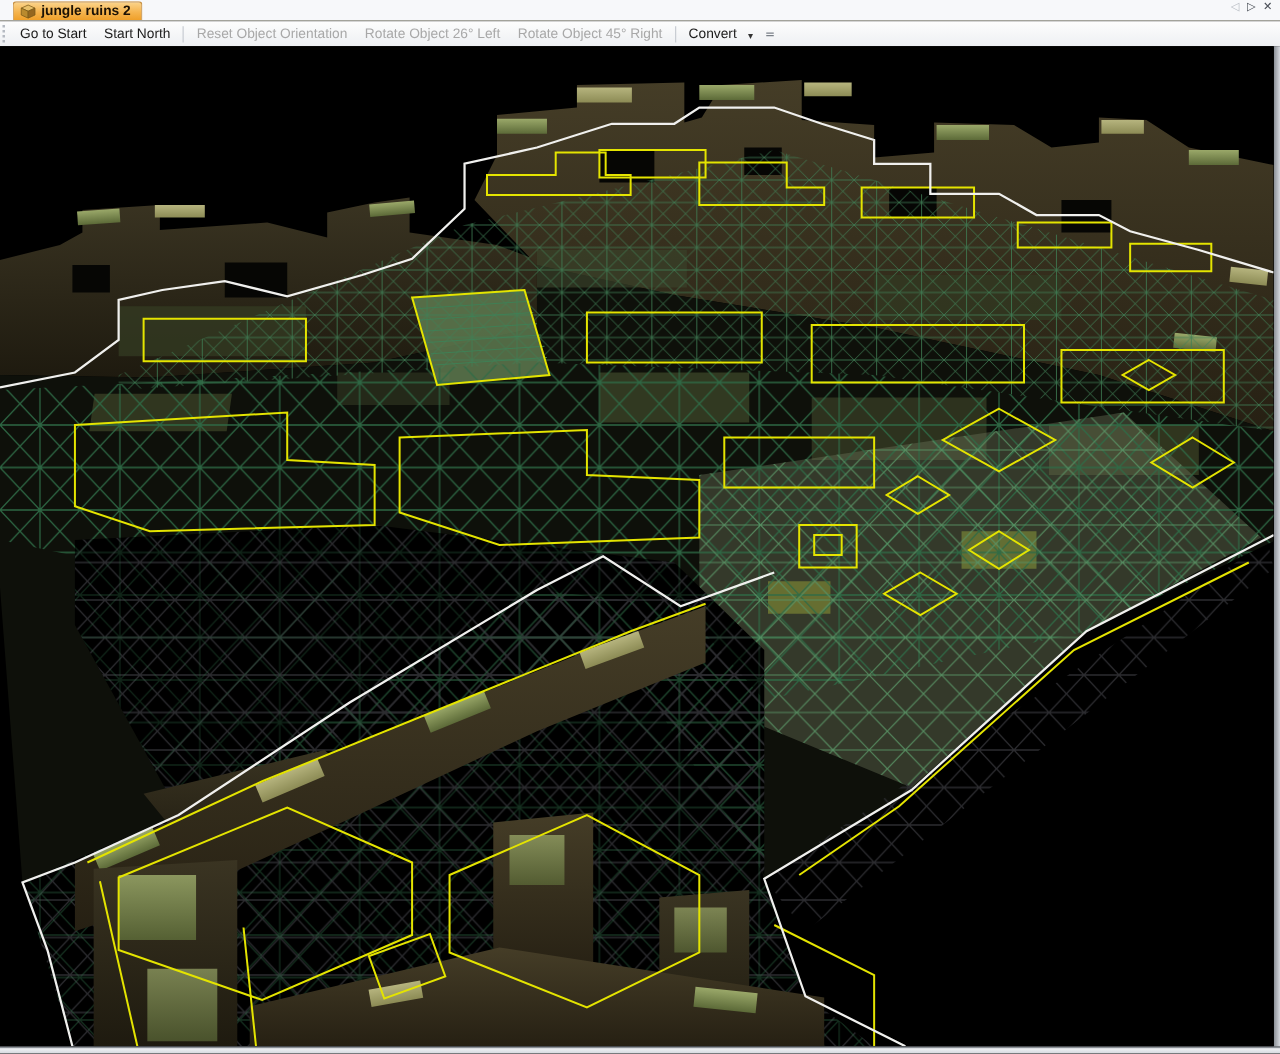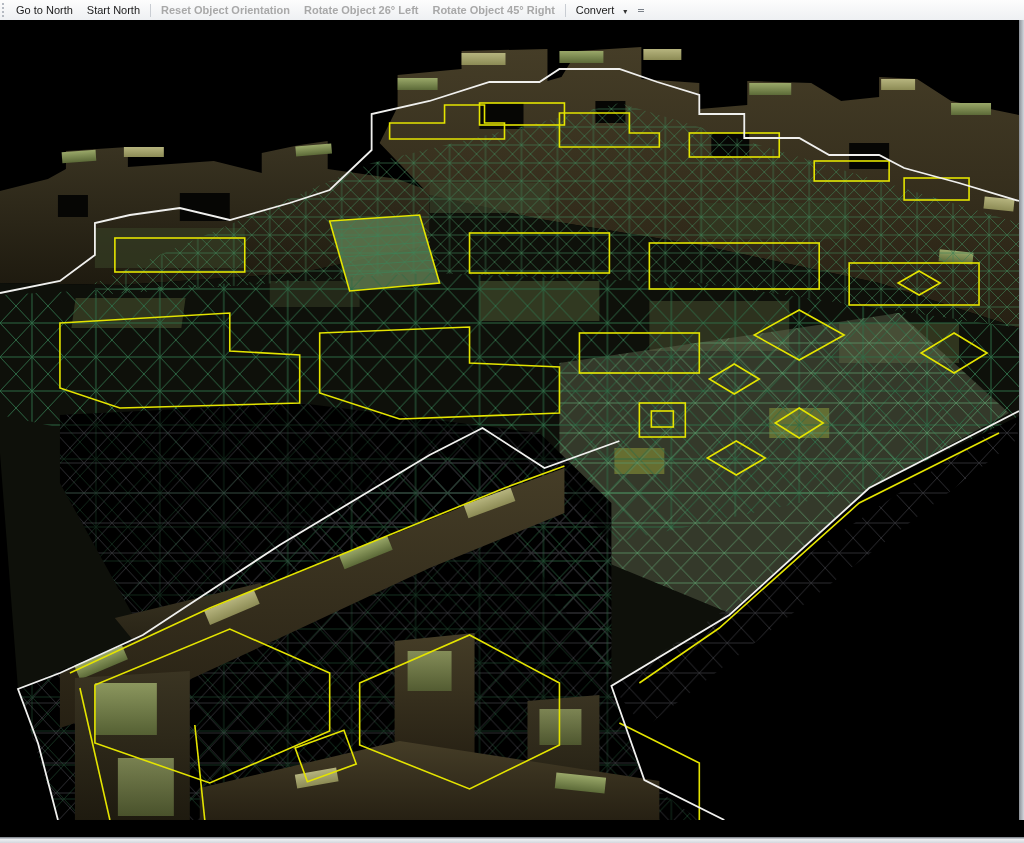--- a/index.html
+++ b/index.html
@@ -30,44 +30,59 @@
     font-size:9px;line-height:1;}
   .tabnav .dim{color:#b9bdc4;}
   .tabnav .dark{color:#4a4f57;}
   .tabnav span{cursor:default;}
 
   
   .toolbar{height:20px;background:linear-gradient(to bottom,var(--toolbar-bg-top),var(--toolbar-bg-bottom));
     display:flex;align-items:center;font-size:11px;color:var(--text);position:relative;}
   .tb-grip{width:5px;height:14px;margin:0 2px 0 2px;border-left:2px dotted #b5bac2;}
   .tb-item{padding:0 7px;white-space:nowrap;line-height:20px;}
-  .tb-item.disabled{color:var(--text-disabled);font-weight:bold;}
+  .tb-item.disabled{color:var(--text-disabled);}
   .tb-sep{width:1px;height:13px;background:#c9cdd3;margin:0 3px;}
   .tb-dropdown{display:flex;align-items:flex-end;gap:9px;padding:0 7px;}
   .tb-arrow{font-size:8px;color:#333;}
   .tb-overflow{width:10px;height:14px;margin-left:2px;display:flex;flex-direction:column;
     align-items:center;justify-content:center;gap:1px;}
   .tb-overflow i{display:block;width:6px;height:1px;background:#7a8088;}
 
   
   .stage{position:relative;flex:1;display:flex;}
   .viewport{position:relative;width:1019px;height:800px;background:var(--viewport-bg);overflow:hidden;}
   .viewport svg{display:block;width:100%;height:100%;}
   .frame-right{width:5px;height:800px;background:linear-gradient(to right,var(--frame-line),var(--frame-bg));}
   .frame-bottom{height:6px;background:linear-gradient(to bottom,var(--frame-line) 0,var(--frame-line) 1px,#eef0f3 2px,var(--frame-bg) 100%);}
 </style>
 </head>
 <body>
 
 <div class="window">
 
+  <div class="tabstrip">
+    <div class="tab">
+      <svg class="tab-icon" viewBox="0 0 13 12">
+        <polygon points="1,3.5 6.5,1 12,3.5 6.5,6" fill="#e8c06a" stroke="#7a5a18" stroke-width="0.6"></polygon>
+        <polygon points="1,3.5 6.5,6 6.5,11.5 1,9" fill="#b98a2e" stroke="#7a5a18" stroke-width="0.6"></polygon>
+        <polygon points="12,3.5 6.5,6 6.5,11.5 12,9" fill="#95671f" stroke="#7a5a18" stroke-width="0.6"></polygon>
+      </svg>
+      <span class="tab-label">jungle ruins 2</span>
+    </div>
+    <div class="tabnav">
+      <span class="dim">◁</span>
+      <span class="dark">▷</span>
+      <span class="dark">✕</span>
+    </div>
+  </div>
 
   <div class="toolbar">
     <div class="tb-grip"></div>
-    <div class="tb-item">Go to North</div>
+    <div class="tb-item">Go to Start</div>
     <div class="tb-item">Start North</div>
     <div class="tb-sep"></div>
     <div class="tb-item disabled">Reset Object Orientation</div>
     <div class="tb-item disabled">Rotate Object 26° Left</div>
     <div class="tb-item disabled">Rotate Object 45° Right</div>
     <div class="tb-sep"></div>
     <div class="tb-dropdown">
       <span>Convert</span>
       <span class="tb-arrow">▾</span>
     </div>

